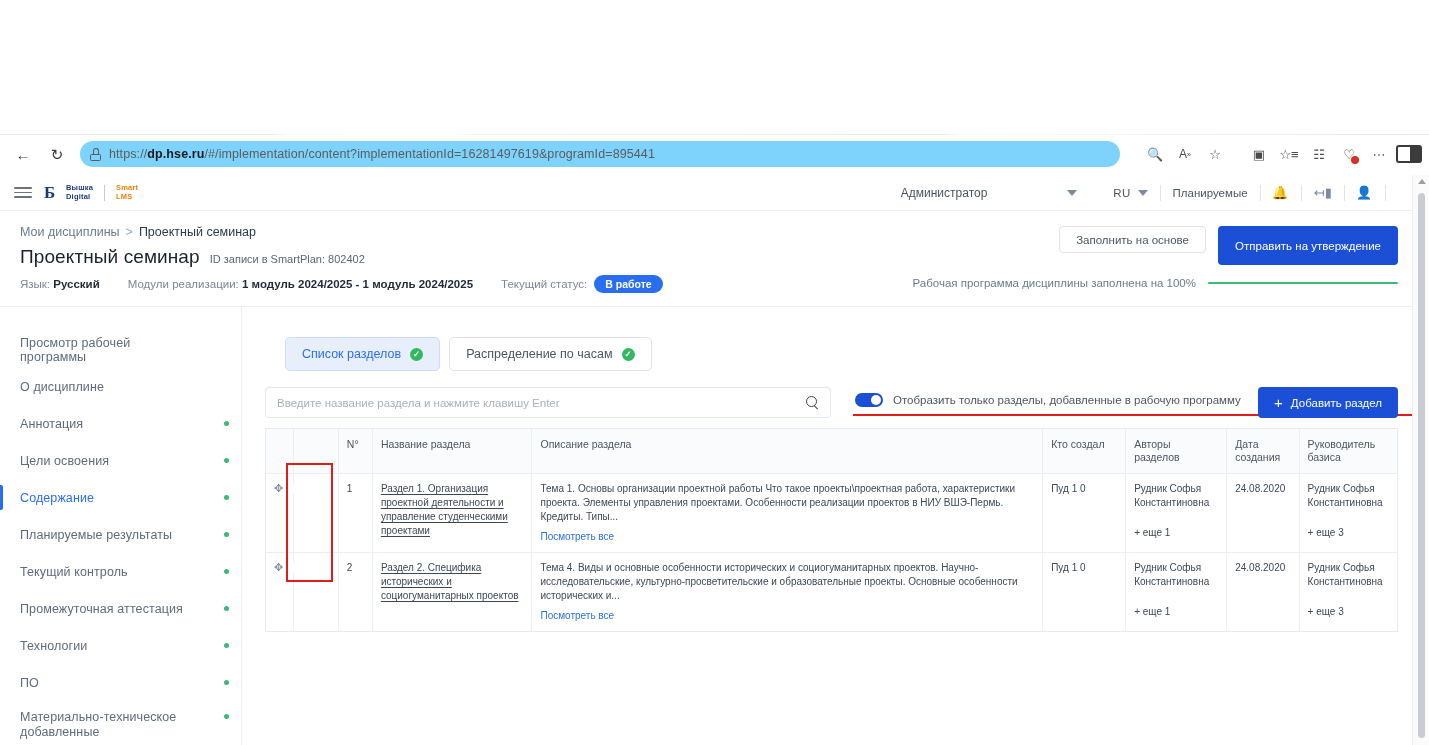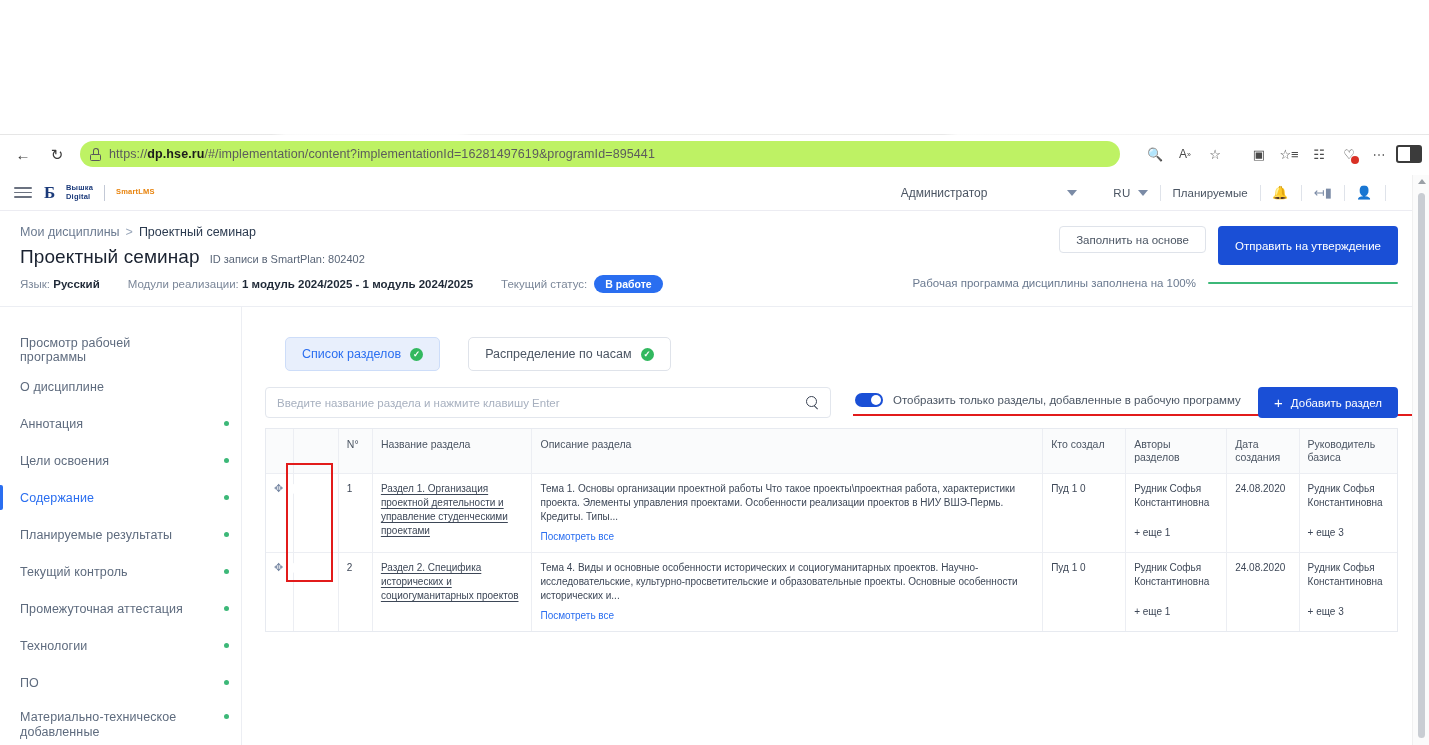--- a/index.html
+++ b/index.html
@@ -24,21 +24,21 @@
     background:#ffffff; display:flex; align-items:center;
   }
   .nav-btn {
     width:26px; height:26px; margin-left:8px; border-radius:4px;
     display:flex; align-items:center; justify-content:center;
     color:#3b3b3b; font-size:15px; line-height:1;
   }
   .nav-btn:first-child { margin-left:10px; }
   .omnibox {
     margin-left:10px; height:26px; flex:1 1 auto; max-width:1040px;
-    background:#bef264; border-radius:13px; display:flex; align-items:center;
+    background:#7dd3fc; border-radius:13px; display:flex; align-items:center;
     padding:0 10px; gap:8px;
   }
   .lock-ico { width:11px; height:13px; position:relative; flex:0 0 auto; }
   .lock-ico .body { position:absolute; left:0; bottom:0; width:11px; height:7px; border:1px solid #5a5a5a; border-radius:1.5px; }
   .lock-ico .shackle { position:absolute; left:2.5px; top:0; width:6px; height:6px; border:1px solid #5a5a5a; border-bottom:none; border-radius:3px 3px 0 0; }
   .url { font-size:12.5px; color:#5c5c5c; white-space:nowrap; letter-spacing:.1px; }
   .url b { color:#1c1c1c; font-weight:700; }
   .tb-right { margin-left:auto; display:flex; align-items:center; gap:2px; padding-right:6px; }
   .tb-ico {
     width:28px; height:26px; display:flex; align-items:center; justify-content:center;
@@ -61,21 +61,21 @@
   .burger { width:18px; display:flex; flex-direction:column; gap:3px; margin-right:12px; }
   .burger i { display:block; height:1.6px; background:#6b7280; border-radius:1px; }
   .logo { display:flex; align-items:center; gap:6px; }
   .logo-mark {
     width:16px; height:20px; position:relative; color:#1b3a7a;
     font-weight:700; font-size:17px; line-height:20px; font-family:"Liberation Serif",serif;
   }
   .logo-txt { display:flex; flex-direction:column; line-height:8.5px; }
   .logo-txt span { font-size:7.5px; font-weight:700; color:#1b3a7a; letter-spacing:.2px; }
   .logo-div { width:1px; height:16px; background:#c3c9d6; margin:0 5px; }
-  .logo-txt2 { display:flex; line-height:8.5px; }
+  .logo-txt2 { display:flex; flex-direction:column; line-height:8.5px; }
   .logo-txt2 span { font-size:7.5px; font-weight:700; color:#e8830c; letter-spacing:.2px; }
 
   .hdr-right { margin-left:auto; display:flex; align-items:center; gap:0; }
   .hdr-user { font-size:12px; color:#4b5563; margin-right:80px; }
   .caret { width:0;height:0;border-left:5px solid transparent;border-right:5px solid transparent;border-top:6px solid #7b8ba6; }
   .hdr-lang { font-size:11.5px; color:#4b5563; margin:0 7px 0 36px; letter-spacing:.3px;}
   .hdr-pipe { width:1px; height:16px; background:#dfe3ea; margin:0 12px; }
   .hdr-sup { font-size:11.5px; color:#4b5563; }
   .ic-bell { color:#7b8ba6; font-size:13px; }
   .ic-exit { color:#7b8ba6; font-size:13px; }
@@ -120,21 +120,21 @@
   .side-item .txt { max-width:175px; }
   .side-item.active { color:#2a6ef0; }
   .side-item.active:before {
     content:""; position:absolute; left:0; top:6px; width:3px; height:25px; background:#2a6ef0; border-radius:0 2px 2px 0;
   }
   .dot { position:absolute; right:12px; top:16px; width:5px; height:5px; border-radius:50%; background:#3cb878; }
   .side-item.two .dot { top:13px; }
 
   
   .main { position:absolute; left:243px; top:307px; width:1169px; height:438px; background:#ffffff; }
-  .tabs { position:absolute; left:22px; top:30px; display:flex; gap:28px;padding-left:20px; }
+  .tabs { position:absolute; left:22px; top:30px; display:flex; gap:9px;padding-left:20px; }
   .tab {
     height:34px; padding:0 16px; border:1px solid #dfe3ea; border-radius:5px;
     display:flex; align-items:center; gap:9px; font-size:12.5px; color:#4b5563; background:#fff;
   }
   .tab.active { background:#e8effc; border-color:#cdddf9; color:#2a6ef0; }
   .chk { width:13px; height:13px; border-radius:50%; background:#32b85f; color:#fff; font-size:8.5px; display:flex; align-items:center; justify-content:center; font-weight:700; }
 
   .searchbar {
     position:absolute; left:22px; top:80px; width:566px; height:31px;
     border:1px solid #e2e6ed; border-radius:4px; display:flex; align-items:center; padding:0 11px;

